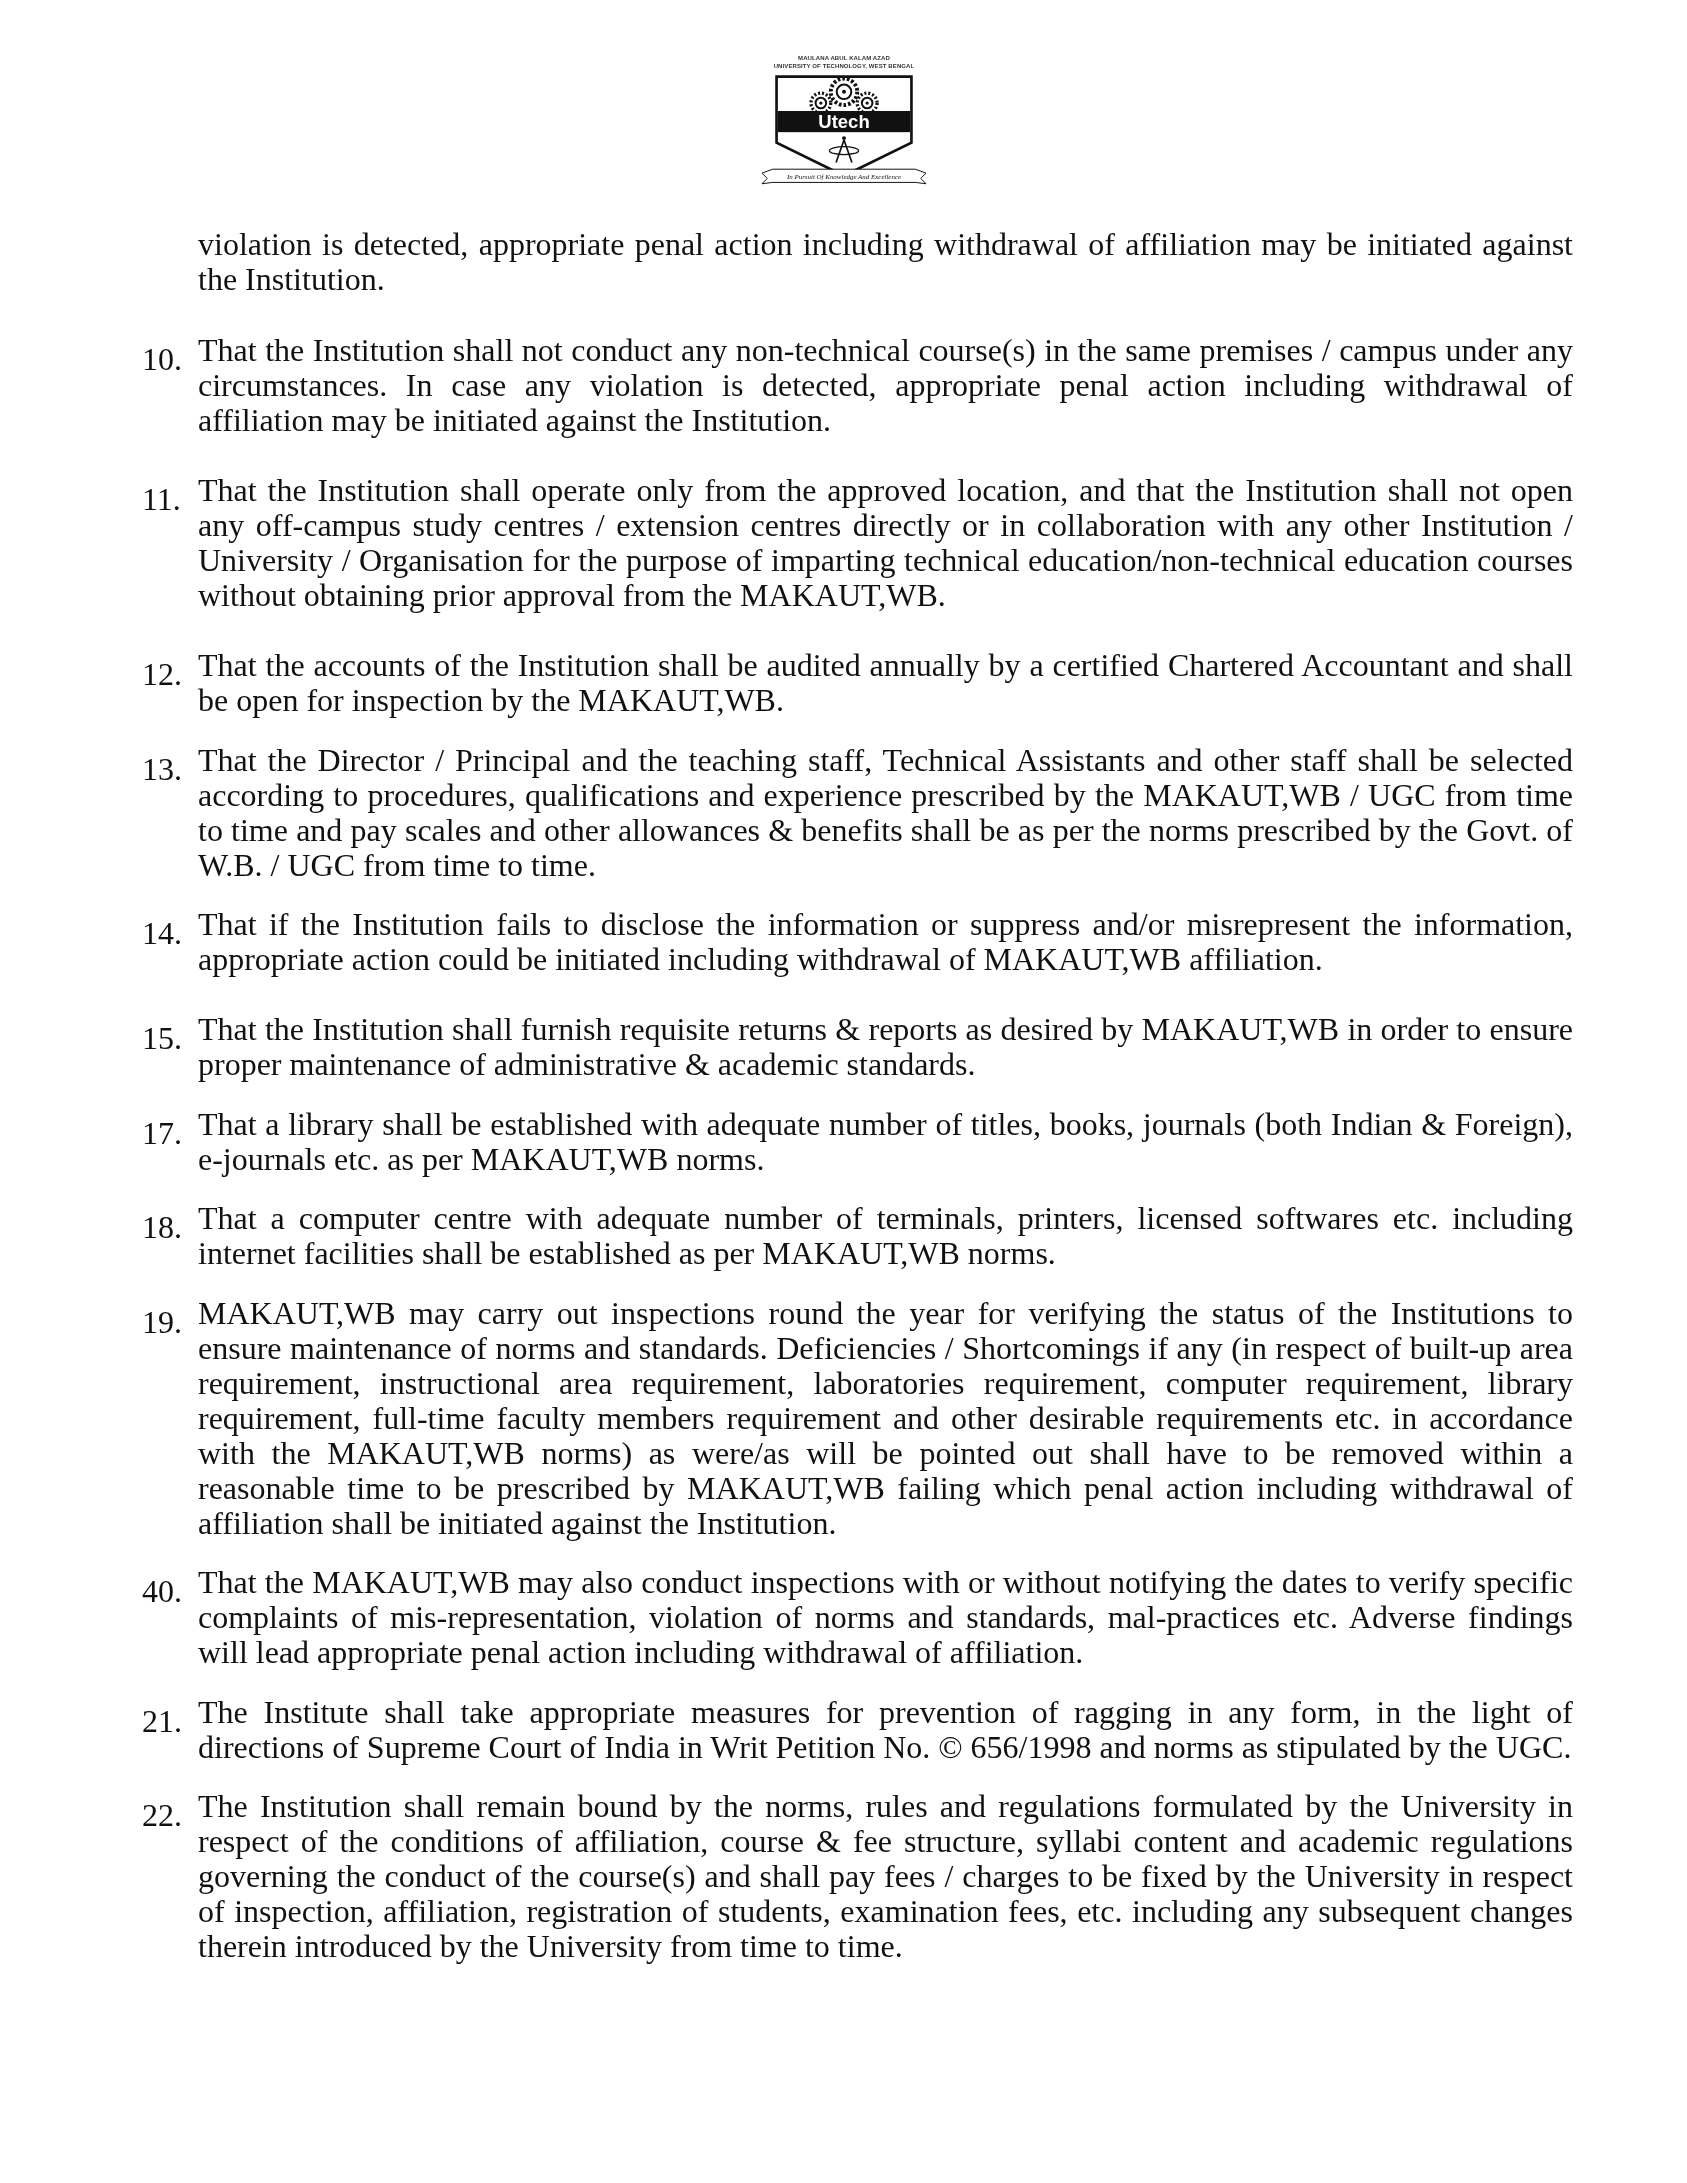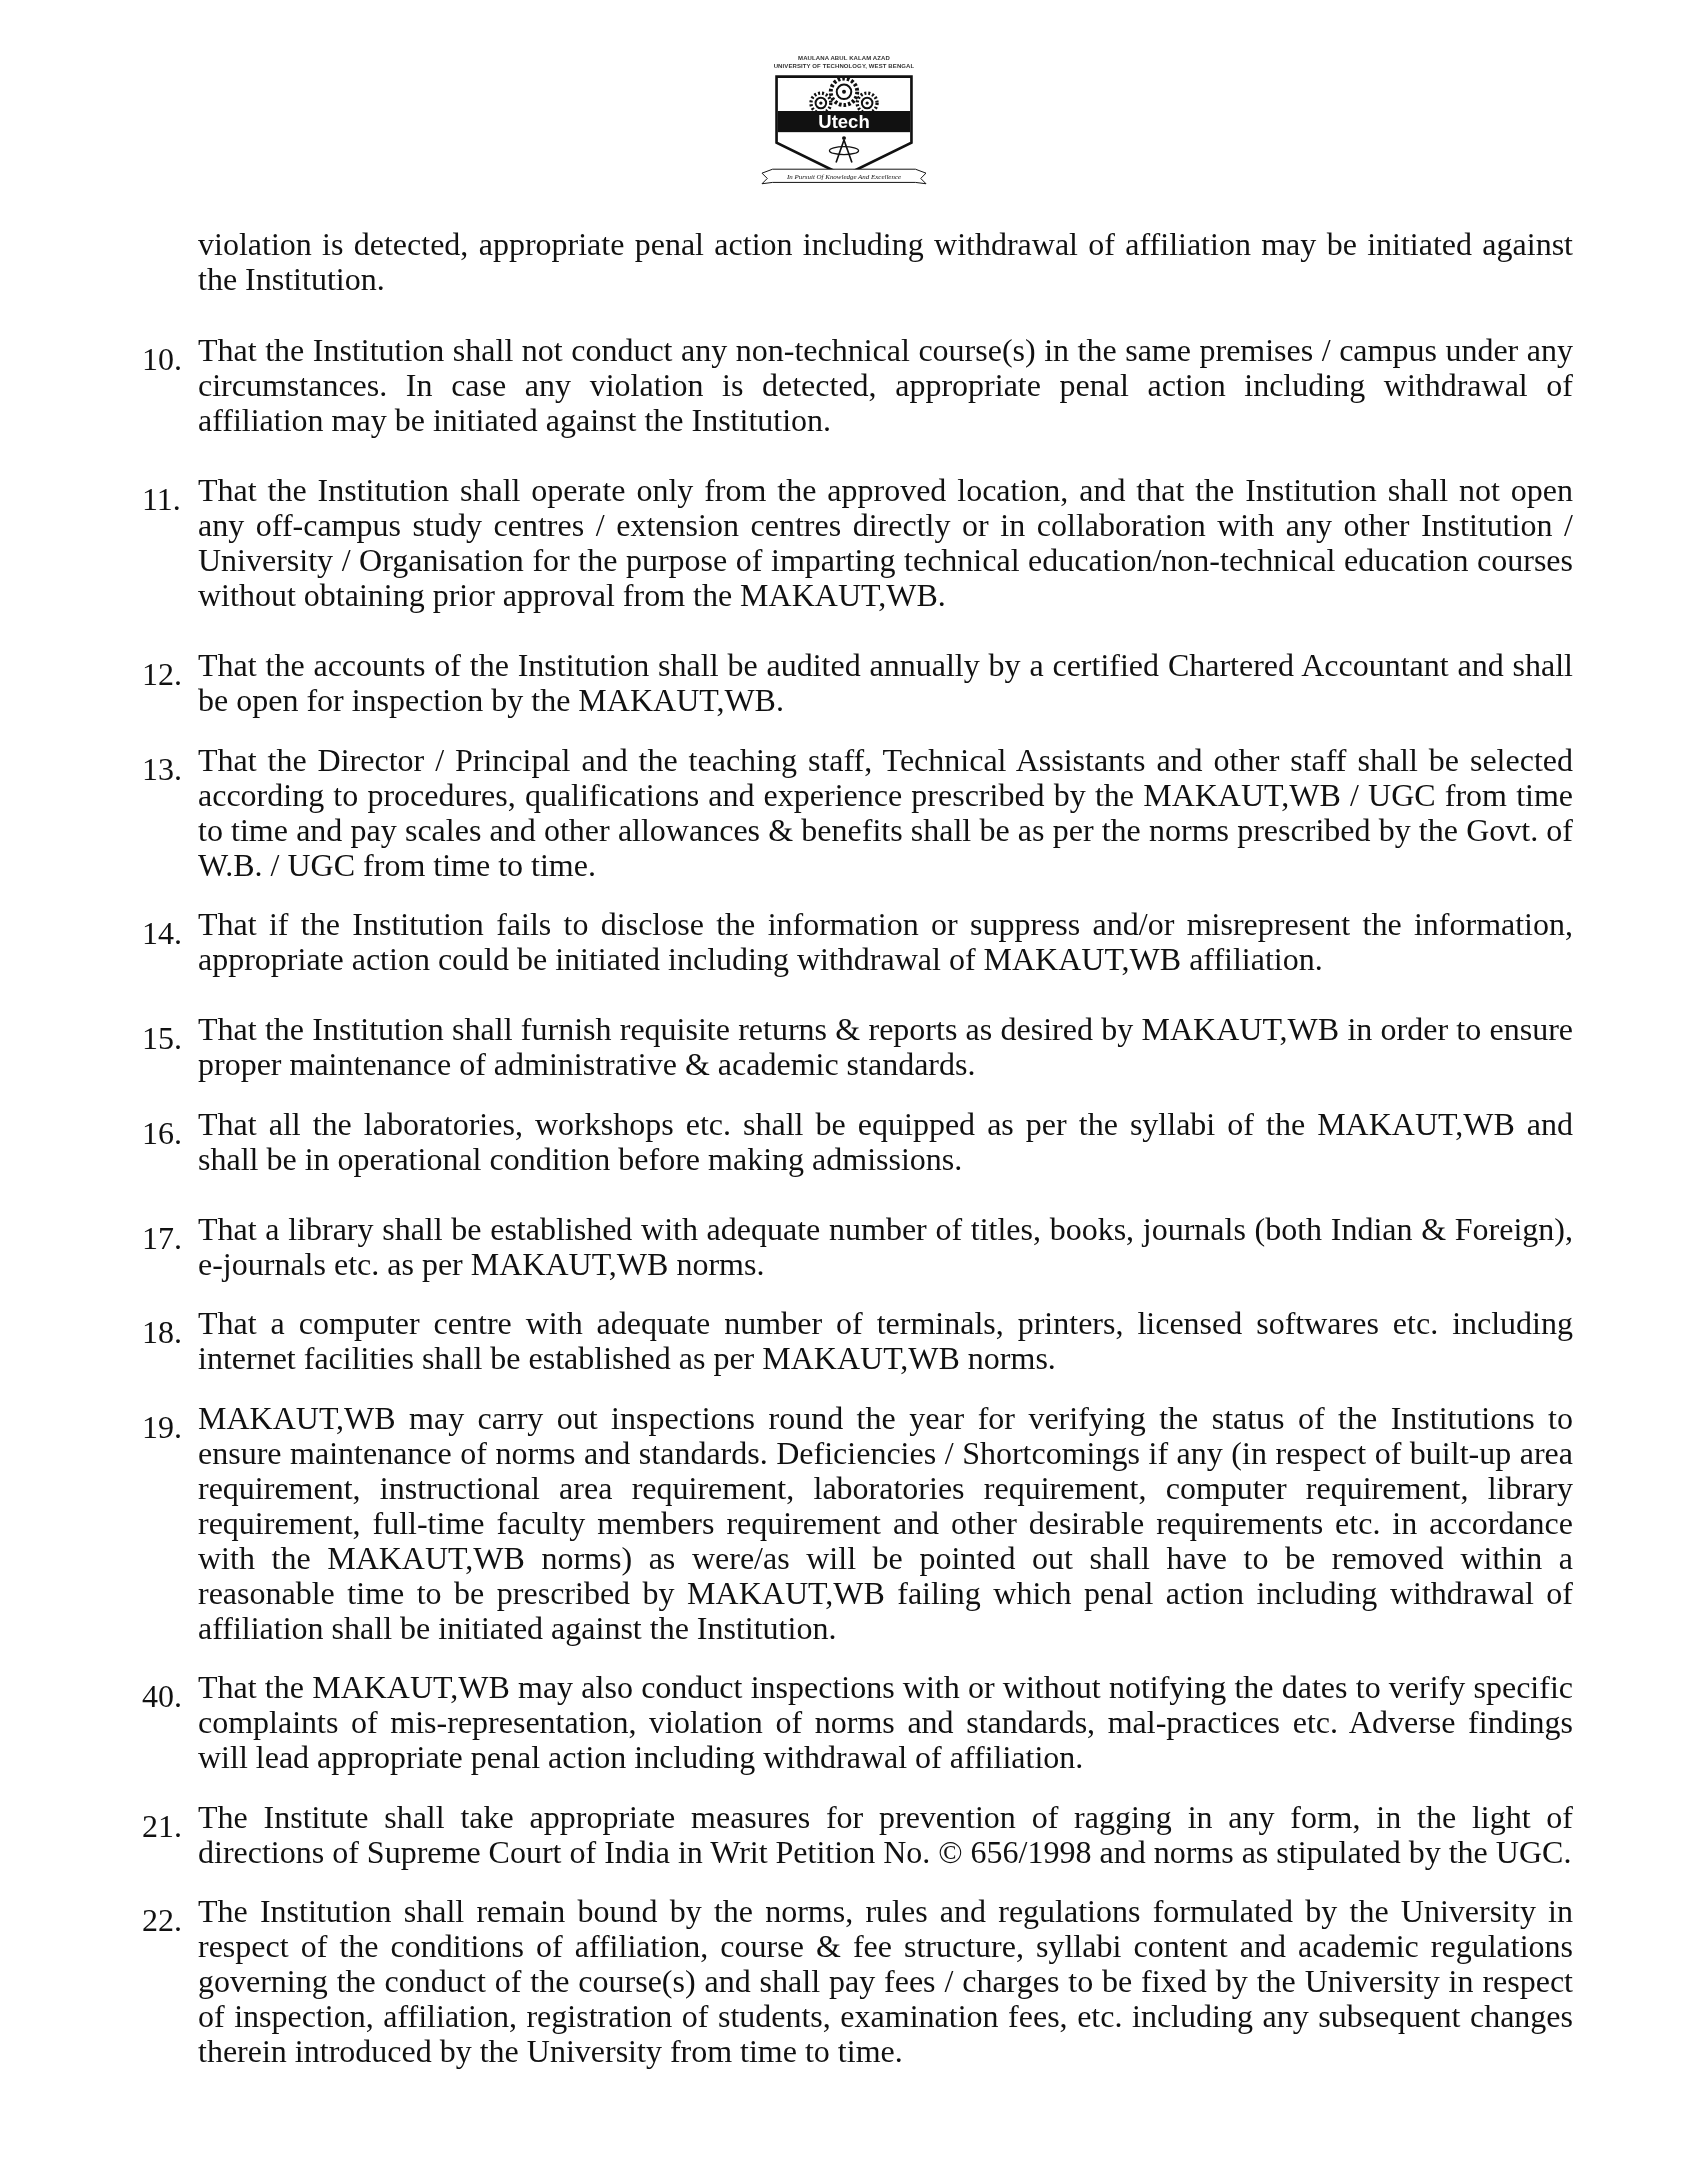--- a/index.html
+++ b/index.html
@@ -94,24 +94,20 @@
         <span>That the Director / Principal and the teaching staff, Technical Assistants and other staff shall be selected according to procedures, qualifications and experience prescribed by the MAKAUT,WB / UGC from time to time and pay scales and other allowances &amp; benefits shall be as per the norms prescribed by the Govt. of W.B. / UGC from time to time.</span>
       </li>
       <li class="gap-l">
         <span class="num">14.</span>
         <span>That if the Institution fails to disclose the information or suppress and/or misrepresent the information, appropriate action could be initiated including withdrawal of MAKAUT,WB affiliation.</span>
       </li>
       <li class="gap-s">
         <span class="num">15.</span>
         <span>That the Institution shall furnish requisite returns &amp; reports as desired by MAKAUT,WB in order to ensure proper maintenance of administrative &amp; academic standards.</span>
       </li>
-      <li class="gap-l">
-        <span class="num">16.</span>
-        <span>That all the laboratories, workshops etc. shall be equipped as per the syllabi of the MAKAUT,WB and shall be in operational condition before making admissions.</span>
-      </li>
       <li class="gap-s">
         <span class="num">17.</span>
         <span>That a library shall be established with adequate number of titles, books, journals (both Indian &amp; Foreign), e-journals etc. as per MAKAUT,WB norms.</span>
       </li>
       <li class="gap-s">
         <span class="num">18.</span>
         <span>That a computer centre with adequate number of terminals, printers, licensed softwares etc. including internet facilities shall be established as per MAKAUT,WB norms.</span>
       </li>
       <li class="gap-s">
         <span class="num">19.</span>

